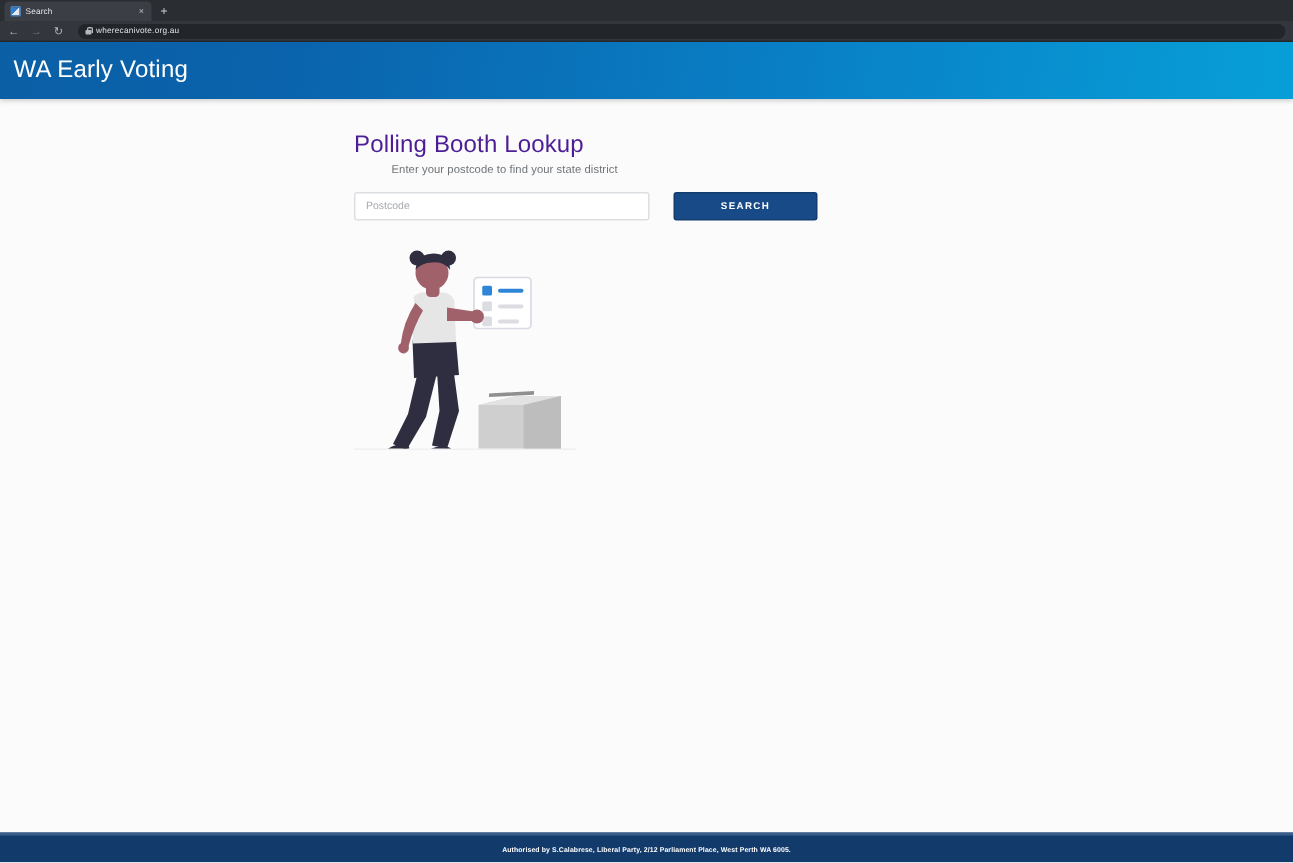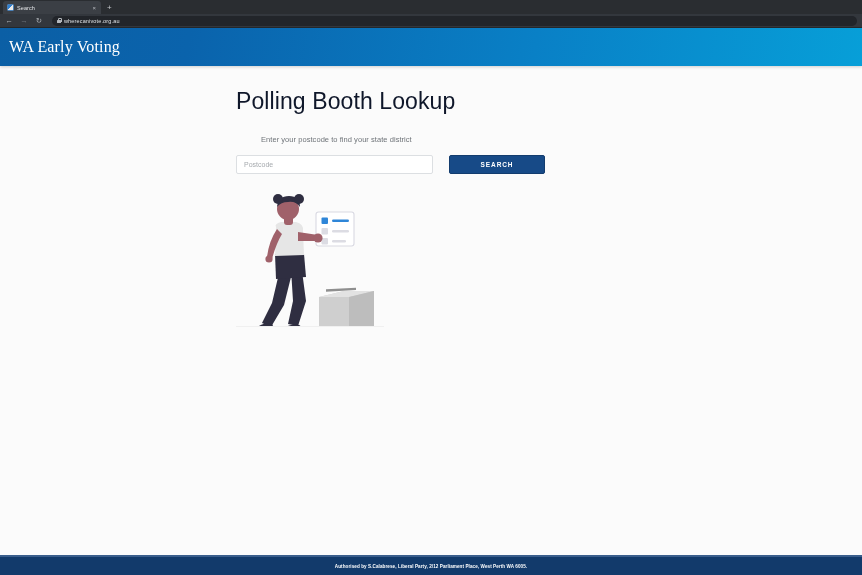--- a/index.html
+++ b/index.html
@@ -152,43 +152,42 @@
   .site-header {
     height: 38px;
     background: linear-gradient(100deg, #0b5fa5 0%, #0a63ac 22%, #0980c6 62%, #079fd8 100%);
     display: flex;
     align-items: center;
     padding-left: 9px;
     flex: 0 0 38px;
     box-shadow: 0 1px 3px rgba(0,0,0,0.18);
     position: relative;
     z-index: 2;
-    font-family: Liberation Serif, serif;
   }
 
   .site-title {
     color: #ffffff;
     font-size: 16px;
     font-weight: 400;
     letter-spacing: 0.15px;
   }
 
   
   .content {
     flex: 1;
     padding: 22px 0 0 236px;
     background: #fbfbfb;
   }
 
   .page-title {
-    font-size: 23px;
+    font-size: 16px;
     font-weight: 400;
-    color: #0f172a;
+    color: #4c1d95;
     letter-spacing: 0.1px;
-    margin-bottom: 20px;
+    margin-bottom: 2px;
   }
 
   .page-subtitle {
     font-size: 7.5px;
     color: #6f7479;
     margin-bottom: 11px;
     letter-spacing: 0.05px;
     margin-left: 25px;
   }
 

